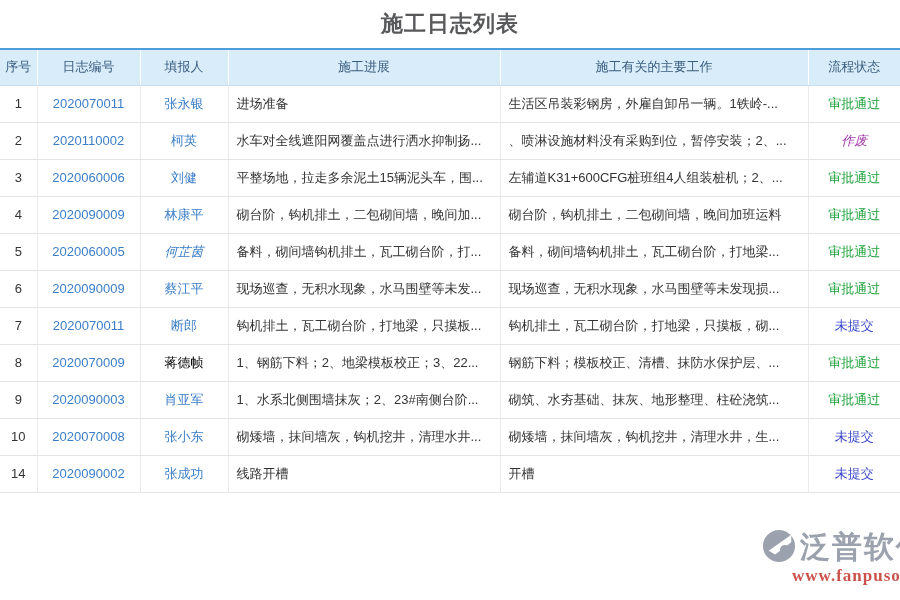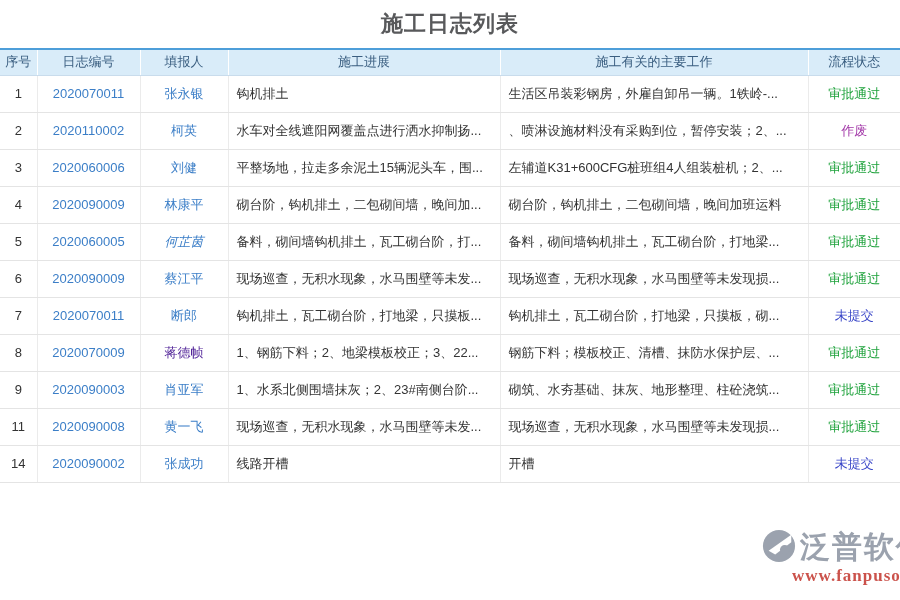--- a/index.html
+++ b/index.html
@@ -8,21 +8,21 @@
     background:#ffffff;font-family:"Liberation Sans",sans-serif;
   }
   .page-title{
     height:48px;display:flex;align-items:center;justify-content:center;
     font-size:22px;font-weight:bold;color:#58595b;letter-spacing:1px;
   }
   table.log-table{
     width:900px;border-collapse:collapse;table-layout:fixed;font-size:13px;
   }
   thead tr{
-    background:#d9ecf9;border-top:2px solid #4e9ed9;height:26px;font-family:Liberation Mono, monospace;
+    background:#d9ecf9;border-top:2px solid #4e9ed9;height:36px;font-family:Liberation Mono, monospace;
   }
   thead th{
     font-weight:normal;color:#3a5e80;font-size:13px;
     border-right:1px solid #ffffff;border-bottom:1px solid #c9dcEC;
     padding:0 4px;white-space:nowrap;overflow:hidden;
   }
   thead th:last-child{border-right:none;}
   tbody td{
     height:36px;border-bottom:1px solid #e4e4e4;border-right:1px solid #ebebeb;
     padding:0 8px;white-space:nowrap;overflow:hidden;color:#333333;
@@ -69,31 +69,31 @@
       <th>施工进展</th>
       <th>施工有关的主要工作</th>
       <th>流程状态</th>
     </tr>
   </thead>
   <tbody>
       <tr>
         <td class="c-center"><span>1</span></td>
         <td class="c-center"><span class="cell-link" style="color: rgb(59, 126, 199);">2020070011</span></td>
         <td class="c-center"><span class="cell-link" style="color: rgb(59, 126, 199);">张永银</span></td>
-        <td><span>钩机排土</span></td>
+        <td><span>进场准备</span></td>
         <td><span>生活区吊装彩钢房，外雇自卸吊一辆。1铁岭-...</span></td>
         <td class="c-center status-text"><span class="cell-link" style="color: rgb(31, 162, 60);">审批通过</span></td>
       </tr>
       <tr>
         <td class="c-center"><span>2</span></td>
         <td class="c-center"><span class="cell-link" style="color: rgb(59, 126, 199); text-align: center;">2020110002</span></td>
         <td class="c-center"><span class="cell-link" style="color: rgb(59, 126, 199);">柯英</span></td>
         <td><span>水车对全线遮阳网覆盖点进行洒水抑制扬...</span></td>
         <td><span>、喷淋设施材料没有采购到位，暂停安装；2、...</span></td>
-        <td class="c-center status-text"><span class="cell-link" style="color: rgb(162, 56, 168);">作废</span></td>
+        <td class="c-center status-text"><span class="cell-link" style="color: rgb(162, 56, 168); font-style: italic;">作废</span></td>
       </tr>
       <tr>
         <td class="c-center"><span>3</span></td>
         <td class="c-center"><span class="cell-link" style="color: rgb(59, 126, 199);">2020060006</span></td>
         <td class="c-center"><span class="cell-link" style="color: rgb(59, 126, 199);">刘健</span></td>
         <td><span>平整场地，拉走多余泥土15辆泥头车，围...</span></td>
         <td><span>左辅道K31+600CFG桩班组4人组装桩机；2、...</span></td>
         <td class="c-center status-text"><span class="cell-link" style="color: rgb(31, 162, 60);">审批通过</span></td>
       </tr>
       <tr>
@@ -124,40 +124,40 @@
         <td class="c-center"><span>7</span></td>
         <td class="c-center"><span class="cell-link" style="color: rgb(59, 126, 199);">2020070011</span></td>
         <td class="c-center"><span class="cell-link" style="color: rgb(59, 126, 199);">断郎</span></td>
         <td><span>钩机排土，瓦工砌台阶，打地梁，只摸板...</span></td>
         <td><span>钩机排土，瓦工砌台阶，打地梁，只摸板，砌...</span></td>
         <td class="c-center status-text"><span class="cell-link" style="color: rgb(58, 71, 200);">未提交</span></td>
       </tr>
       <tr>
         <td class="c-center"><span>8</span></td>
         <td class="c-center"><span class="cell-link" style="color: rgb(59, 126, 199); text-align: right;">2020070009</span></td>
-        <td class="c-center"><span class="cell-link" style="color: #4c1d95;">蒋德帧</span></td>
+        <td class="c-center"><span class="cell-link" style="color: #000000;">蒋德帧</span></td>
         <td><span>1、钢筋下料；2、地梁模板校正；3、22...</span></td>
         <td><span>钢筋下料；模板校正、清槽、抹防水保护层、...</span></td>
         <td class="c-center status-text"><span class="cell-link" style="color: rgb(31, 162, 60);">审批通过</span></td>
       </tr>
       <tr>
         <td class="c-center"><span>9</span></td>
         <td class="c-center"><span class="cell-link" style="color: rgb(59, 126, 199);">2020090003</span></td>
         <td class="c-center"><span class="cell-link" style="color: rgb(59, 126, 199);">肖亚军</span></td>
         <td><span>1、水系北侧围墙抹灰；2、23#南侧台阶...</span></td>
         <td><span>砌筑、水夯基础、抹灰、地形整理、柱砼浇筑...</span></td>
         <td class="c-center status-text"><span class="cell-link" style="color: rgb(31, 162, 60);">审批通过</span></td>
       </tr>
       <tr>
-        <td class="c-center"><span>11</span></td>
-        <td class="c-center"><span class="cell-link" style="color: rgb(59, 126, 199);">2020090008</span></td>
-        <td class="c-center"><span class="cell-link" style="color: rgb(59, 126, 199);">黄一飞</span></td>
-        <td><span>现场巡查，无积水现象，水马围壁等未发...</span></td>
-        <td><span>现场巡查，无积水现象，水马围壁等未发现损...</span></td>
-        <td class="c-center status-text"><span class="cell-link" style="color: rgb(31, 162, 60);">审批通过</span></td>
+        <td class="c-center"><span>10</span></td>
+        <td class="c-center"><span class="cell-link" style="color: rgb(59, 126, 199);">2020070008</span></td>
+        <td class="c-center"><span class="cell-link" style="color: rgb(59, 126, 199);">张小东</span></td>
+        <td><span>砌矮墙，抹间墙灰，钩机挖井，清理水井...</span></td>
+        <td><span>砌矮墙，抹间墙灰，钩机挖井，清理水井，生...</span></td>
+        <td class="c-center status-text"><span class="cell-link" style="color: rgb(58, 71, 200);">未提交</span></td>
       </tr>
       <tr>
         <td class="c-center"><span>14</span></td>
         <td class="c-center"><span class="cell-link" style="color: rgb(59, 126, 199);">2020090002</span></td>
         <td class="c-center"><span class="cell-link" style="color: rgb(59, 126, 199);">张成功</span></td>
         <td><span>线路开槽</span></td>
         <td><span>开槽</span></td>
         <td class="c-center status-text"><span class="cell-link" style="color: rgb(58, 71, 200);">未提交</span></td>
       </tr>
     </tbody>

